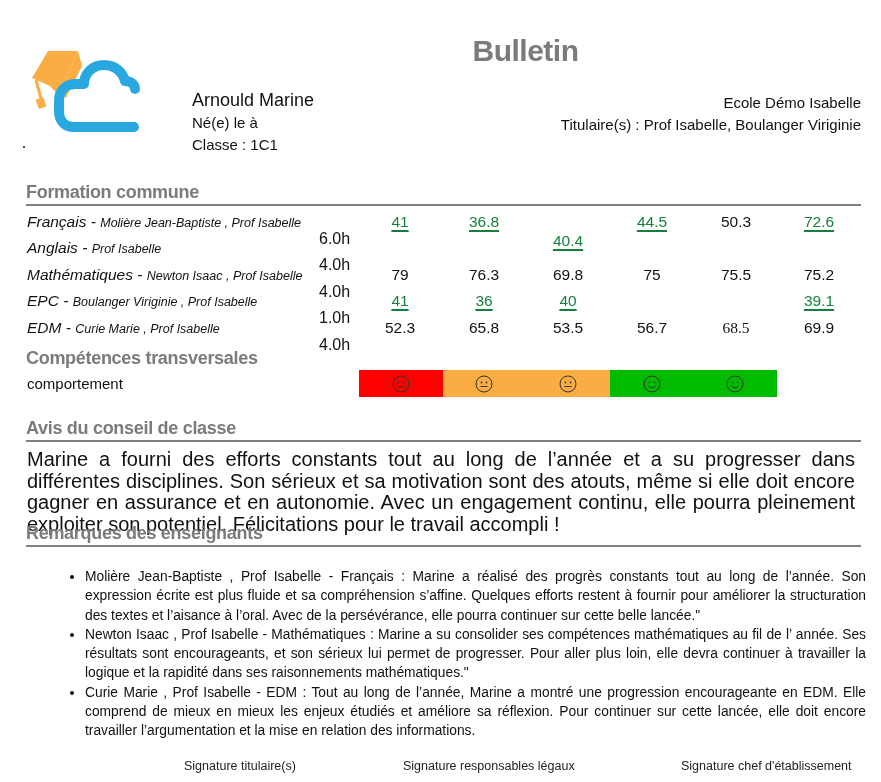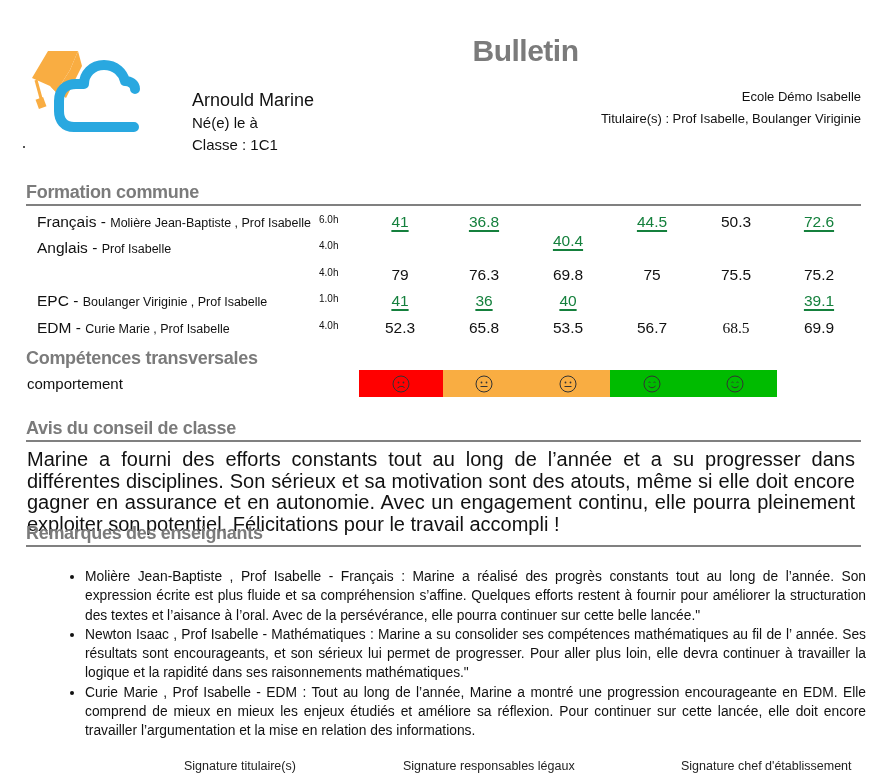--- a/index.html
+++ b/index.html
@@ -10,34 +10,34 @@
   }
   .abs { position: absolute; }
 
   
   #logo { left: 26px; top: 48px; width: 116px; height: 88px; }
   #logo-dot { left: 23px; top: 146px; width: 2px; height: 2px; background: #555; }
   #title { left: 0; right: 0; top: 34px; text-align: center; padding-left: 170px;
     font-size: 30px; font-weight: bold; color: #7b7b7b; letter-spacing: -0.5px; }
   #student { left: 192px; top: 88px; font-size: 15px; line-height: 22px; }
   #student .name { font-size: 18px; line-height: 24px; }
-  #school { right: 20px; top: 86px; text-align: right; font-size: 13px; line-height: 21.5px; }
+  #school { right: 20px; top: 92px; text-align: right; font-size: 15px; line-height: 21.5px; }
 
   
   .section-title { left: 26px; right: 20px; font-size: 18px; font-weight: bold;
     color: #7b7b7b; border-bottom: 2px solid #808080; padding-bottom: 1px; letter-spacing: -0.3px; }
   .section-title.nb { border-bottom: none; }
 
   
   #grades { left: 26px; top: 210px; width: 835px; }
   .grow { position: relative; height: 26.4px; font-size: 13px; }
-  .grow .subj { position: absolute; left: 11px; top: 3px; white-space: nowrap; }
+  .grow .subj { position: absolute; left: 1px; top: 3px; white-space: nowrap; font-style: italic; }
   .grow .subj .sname { font-size: 15.5px; }
   .grow .subj .steach { font-size: 12.5px; }
-  .grow .hours { position: absolute; left: 293px; top: 4px; font-size: 10px; }
+  .grow .hours { position: absolute; left: 293px; top: 20px; font-size: 16px; }
   .grow .g { position: absolute; top: 3px; width: 60px; text-align: center; font-size: 15.5px; }
   .grow .g.fail { color: #15803d; text-decoration: underline; text-underline-offset: 3px; text-decoration-thickness: 2px; }
 
   
   #comp-label { left: 27px; top: 375px; font-size: 15px; }
   #comp-bar { left: 359px; top: 370px; height: 27px; display: flex; }
   .cseg { width: 83.6px; height: 27px; display: flex; align-items: center; justify-content: center; }
 
   
   #avis-text { left: 27px; top: 449px; width: 828px; font-size: 20px; line-height: 21.5px; text-align: justify; }
@@ -96,20 +96,21 @@
       <div class="subj"><span class="sname">Anglais</span><span class="sname"> - </span><span class="steach">Prof Isabelle</span></div>
       <div class="hours">4.0h</div>
       <div class="g" style="left: 344px;"></div>
       <div class="g" style="left: 428px;"></div>
       <div class="g" style="left: 512px;"></div>
       <div class="g" style="left: 596px;"></div>
       <div class="g" style="left: 680px;"></div>
       <div class="g" style="left: 763px;"></div>
     </div>
     <div class="grow">
+      <div class="subj"><span class="sname">Mathématiques</span><span class="sname"> - </span><span class="steach">Newton Isaac , Prof Isabelle</span></div>
       <div class="hours">4.0h</div>
       <div class="g" style="left: 344px;">79</div>
       <div class="g" style="left: 428px;">76.3</div>
       <div class="g" style="left: 512px;">69.8</div>
       <div class="g" style="left: 596px;">75</div>
       <div class="g" style="left: 680px;">75.5</div>
       <div class="g" style="left: 763px;">75.2</div>
     </div>
     <div class="grow">
       <div class="subj"><span class="sname">EPC</span><span class="sname"> - </span><span class="steach">Boulanger Viriginie , Prof Isabelle</span></div>

